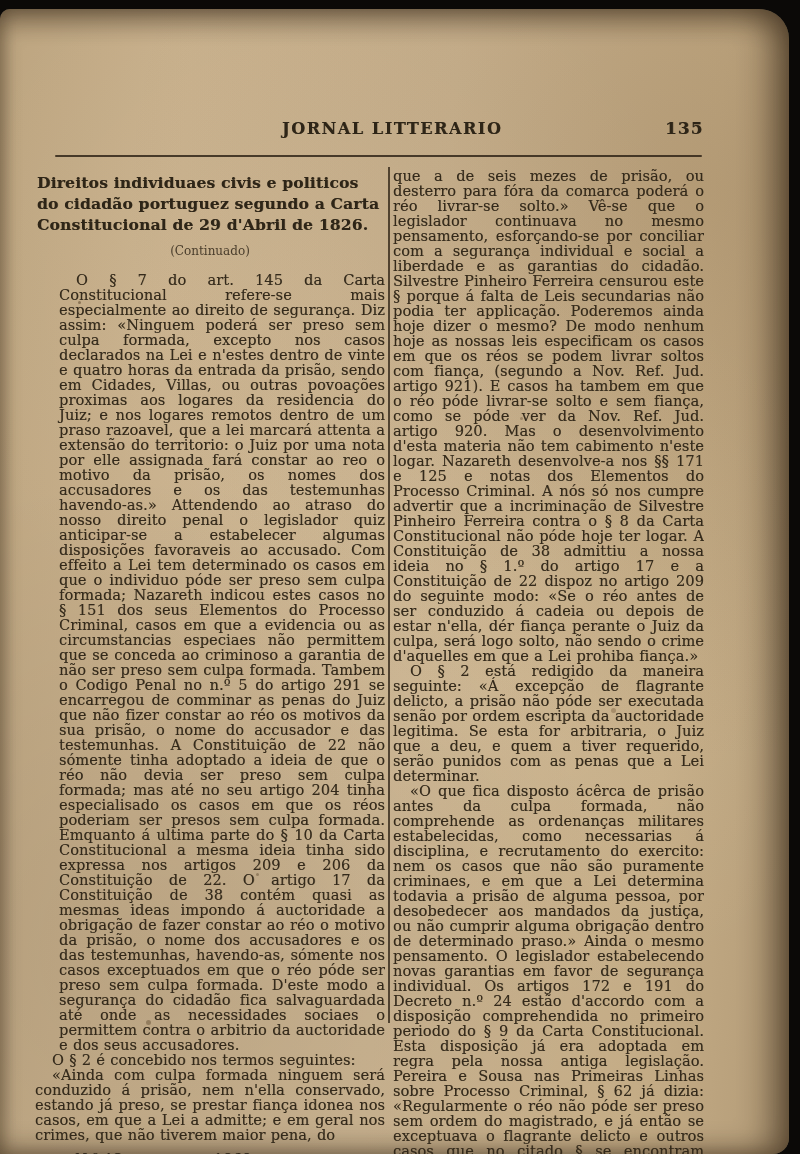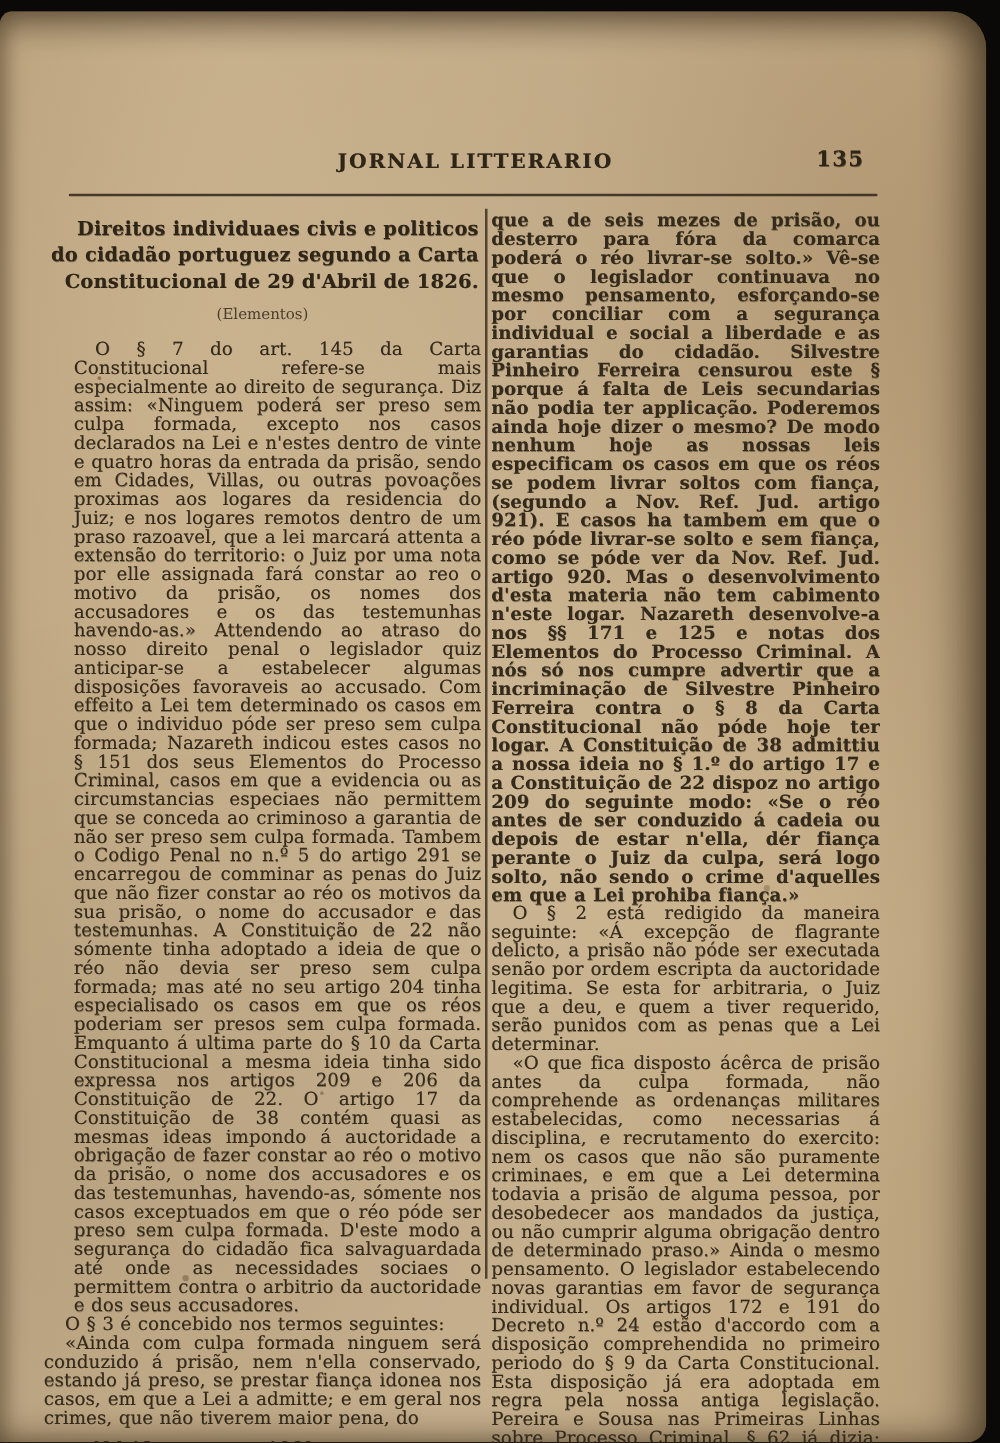--- a/index.html
+++ b/index.html
@@ -35,21 +35,21 @@
     background:transparent;
     box-shadow:
       78px 292px 0 0 rgba(70,48,24,0.45),
       147px 1012px 0 1px rgba(70,48,24,0.35),
       428px 586px 0 0 rgba(70,48,24,0.40),
       612px 700px 0 1px rgba(90,60,30,0.30),
       520px 408px 0 0 rgba(70,48,24,0.30),
       256px 864px 0 0 rgba(70,48,24,0.35),
       666px 960px 0 1px rgba(90,60,30,0.28);
   }
-  .hdr{position:absolute; left:0; top:0; width:100%; height:150px;}
+  .hdr{position:absolute; left:12px; top:0; width:100%; height:150px;}
   .jtitle{
     position:absolute; left:270px; top:110px;
     font-size:16px; font-weight:bold; letter-spacing:1.6px;
     color:#2e2517; text-shadow:0.4px 0.4px 0 rgba(46,37,23,0.55);
     white-space:nowrap;
   }
   .pnum{
     position:absolute; left:653px; top:109px;
     font-size:17px; font-weight:bold; letter-spacing:1px;
     color:#2e2517; text-shadow:0.4px 0.4px 0 rgba(46,37,23,0.55);
@@ -67,36 +67,36 @@
   .col.left{width:350px;}
   .divider{
     width:2px; height:856px; margin:1px 3px 0 3px;
     background:rgba(48,36,22,0.78);
     flex:none;
   }
   .col.right{width:311px;}
   h1.atitle{
     margin:6px 2px 0 2px;
     font-size:15.5px; line-height:21px; font-weight:bold;
-    text-align:right; letter-spacing:0.2px;
+    text-align:left; letter-spacing:0.2px;
     color:#2e2517; text-shadow:0.4px 0.4px 0 rgba(46,37,23,0.5);
   }
   .cont{
     margin-top:9px; text-align:center;
     font-size:12px; color:rgba(50,40,26,0.85);
   }
   p.body-par{
     margin:0; text-indent:17px;
     font-size:14.5px; line-height:15px;
     text-align:justify;
     letter-spacing:0.1px; word-spacing:0.5px;
     color:#342a1b; text-shadow:0.35px 0.35px 0 rgba(52,42,27,0.45);
   }
   .col.left p.body-par.first{margin-top:15px;margin-left:24px;}
-  .col.right p.body-par.first{margin-top:3px; text-indent:0;font-weight:bold;}
+  .col.right p.body-par.first{margin-top:3px; text-indent:0;}
   .issue-footer{
     margin:8px 0 0 40px;
     font-size:14px; letter-spacing:0.6px;
     font-variant:small-caps;
     color:#2e2517; text-shadow:0.4px 0.4px 0 rgba(46,37,23,0.5);
   }
 </style>
 </head>
 <body>
 
@@ -106,23 +106,23 @@
     <span class="jtitle">JORNAL LITTERARIO</span>
     <span class="pnum">135</span>
   </div>
 
   <div class="rule"></div>
 
   <div class="cols">
 
     <div class="col left">
       <h1 class="atitle">Direitos individuaes civis e politicos do cidadão portuguez segundo a Carta Constitucional de 29 d'Abril de 1826.</h1>
-      <div class="cont">(Elementos)</div>
+      <div class="cont">(Continuado)</div>
       <p class="body-par first">O § 7 do art. 145 da Carta Constitucional refere-se mais especialmente ao direito de segurança. Diz assim: «Ninguem poderá ser preso sem culpa formada, excepto nos casos declarados na Lei e n'estes dentro de vinte e quatro horas da entrada da prisão, sendo em Cidades, Villas, ou outras povoações proximas aos logares da residencia do Juiz; e nos logares remotos dentro de um praso razoavel, que a lei marcará attenta a extensão do territorio: o Juiz por uma nota por elle assignada fará constar ao reo o motivo da prisão, os nomes dos accusadores e os das testemunhas havendo-as.» Attendendo ao atraso do nosso direito penal o legislador quiz anticipar-se a estabelecer algumas disposições favoraveis ao accusado. Com effeito a Lei tem determinado os casos em que o individuo póde ser preso sem culpa formada; Nazareth indicou estes casos no § 151 dos seus Elementos do Processo Criminal, casos em que a evidencia ou as circumstancias especiaes não permittem que se conceda ao criminoso a garantia de não ser preso sem culpa formada. Tambem o Codigo Penal no n.º 5 do artigo 291 se encarregou de comminar as penas do Juiz que não fizer constar ao réo os motivos da sua prisão, o nome do accusador e das testemunhas. A Constituição de 22 não sómente tinha adoptado a ideia de que o réo não devia ser preso sem culpa formada; mas até no seu artigo 204 tinha especialisado os casos em que os réos poderiam ser presos sem culpa formada. Emquanto á ultima parte do § 10 da Carta Constitucional a mesma ideia tinha sido expressa nos artigos 209 e 206 da Constituição de 22. O artigo 17 da Constituição de 38 contém quasi as mesmas ideas impondo á auctoridade a obrigação de fazer constar ao réo o motivo da prisão, o nome dos accusadores e os das testemunhas, havendo-as, sómente nos casos exceptuados em que o réo póde ser preso sem culpa formada. D'este modo a segurança do cidadão fica salvaguardada até onde as necessidades sociaes o permittem contra o arbitrio da auctoridade e dos seus accusadores.</p>
-      <p class="body-par">O § 3 é concebido nos termos seguintes:</p>
+      <p class="body-par">O § 2 é concebido nos termos seguintes:</p>
       <p class="body-par">«Ainda com culpa formada ninguem será conduzido á prisão, nem n'ella conservado, estando já preso, se prestar fiança idonea nos casos, em que a Lei a admitte; e em geral nos crimes, que não tiverem maior pena, do</p>
       <div class="issue-footer">N.º 12 — junho — 1869.</div>
     </div>
 
     <div class="divider"></div>
 
     <div class="col right">
       <p class="body-par first">que a de seis mezes de prisão, ou desterro para fóra da comarca poderá o réo livrar-se solto.» Vê-se que o legislador continuava no mesmo pensamento, esforçando-se por conciliar com a segurança individual e social a liberdade e as garantias do cidadão. Silvestre Pinheiro Ferreira censurou este § porque á falta de Leis secundarias não podia ter applicação. Poderemos ainda hoje dizer o mesmo? De modo nenhum hoje as nossas leis especificam os casos em que os réos se podem livrar soltos com fiança, (segundo a Nov. Ref. Jud. artigo 921). E casos ha tambem em que o réo póde livrar-se solto e sem fiança, como se póde ver da Nov. Ref. Jud. artigo 920. Mas o desenvolvimento d'esta materia não tem cabimento n'este logar. Nazareth desenvolve-a nos §§ 171 e 125 e notas dos Elementos do Processo Criminal. A nós só nos cumpre advertir que a incriminação de Silvestre Pinheiro Ferreira contra o § 8 da Carta Constitucional não póde hoje ter logar. A Constituição de 38 admittiu a nossa ideia no § 1.º do artigo 17 e a Constituição de 22 dispoz no artigo 209 do seguinte modo: «Se o réo antes de ser conduzido á cadeia ou depois de estar n'ella, dér fiança perante o Juiz da culpa, será logo solto, não sendo o crime d'aquelles em que a Lei prohiba fiança.»</p>
       <p class="body-par">O § 2 está redigido da maneira seguinte: «Á excepção de flagrante delicto, a prisão não póde ser executada senão por ordem escripta da auctoridade legitima. Se esta for arbitraria, o Juiz que a deu, e quem a tiver requerido, serão punidos com as penas que a Lei determinar.</p>
       <p class="body-par">«O que fica disposto ácêrca de prisão antes da culpa formada, não comprehende as ordenanças militares estabelecidas, como necessarias á disciplina, e recrutamento do exercito: nem os casos que não são puramente criminaes, e em que a Lei determina todavia a prisão de alguma pessoa, por desobedecer aos mandados da justiça, ou não cumprir alguma obrigação dentro de determinado praso.» Ainda o mesmo pensamento. O legislador estabelecendo novas garantias em favor de segurança individual. Os artigos 172 e 191 do Decreto n.º 24 estão d'accordo com a disposição comprehendida no primeiro periodo do § 9 da Carta Constitucional. Esta disposição já era adoptada em regra pela nossa antiga legislação. Pereira e Sousa nas Primeiras Linhas sobre Processo Criminal, § 62 já dizia: «Regularmente o réo não póde ser preso sem ordem do magistrado, e já então se exceptuava o flagrante delicto e outros casos que no citado § se encontram indicados. O segundo periodo da parte primeira do citado § 9 da Carta Constitucional está completada nos ar-</p>

